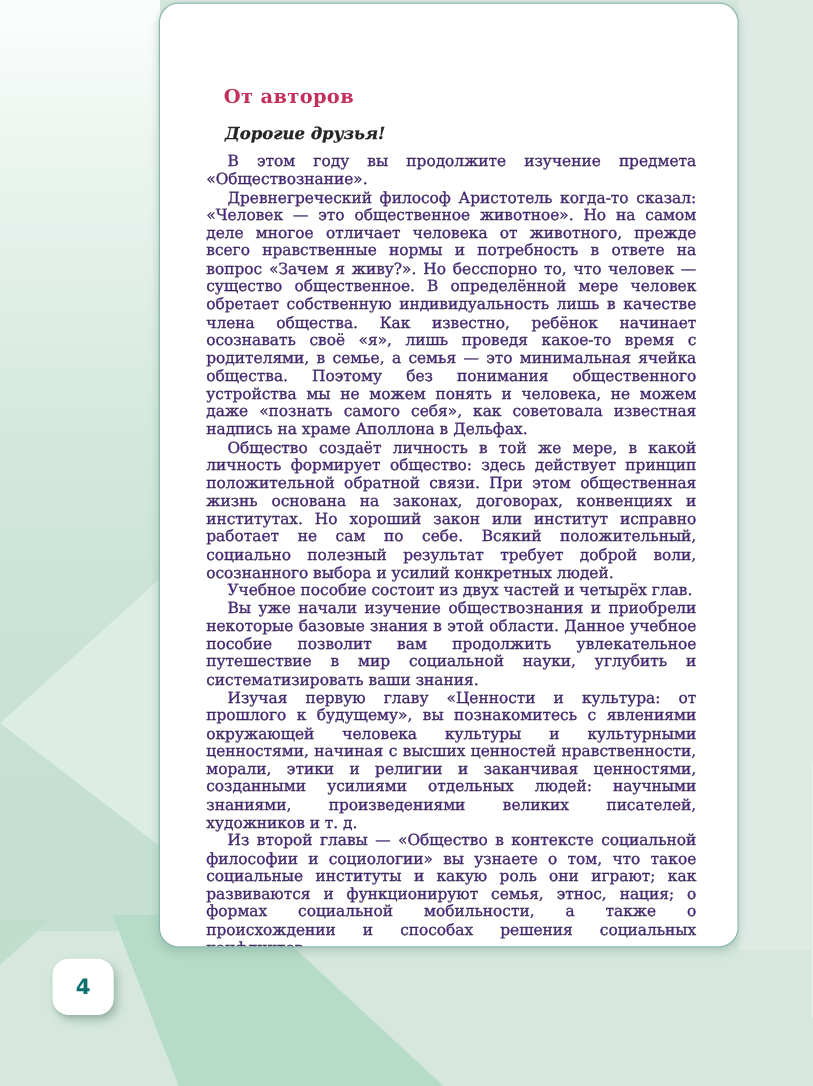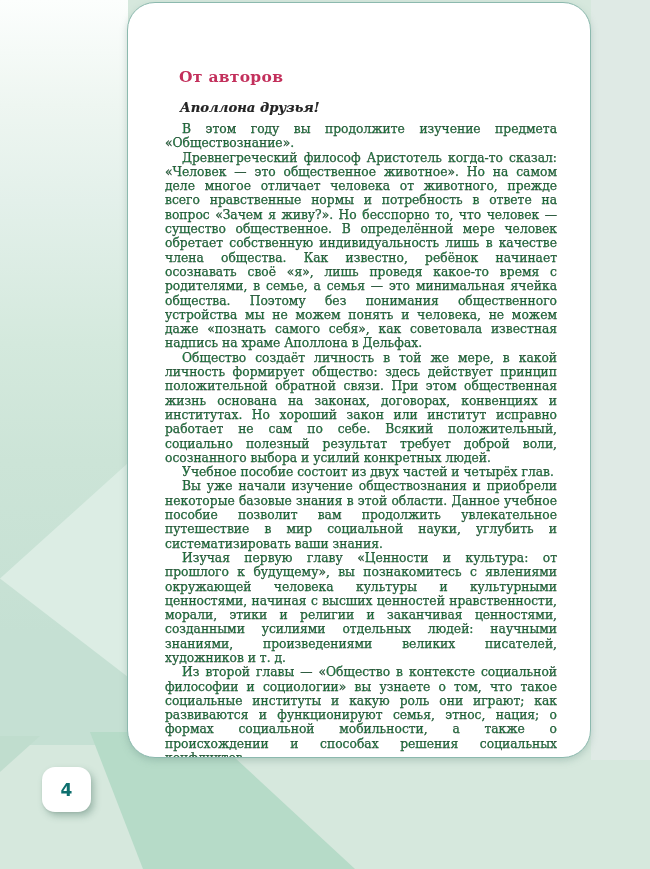--- a/index.html
+++ b/index.html
@@ -40,21 +40,21 @@
     filter: drop-shadow(-3px 0 3px rgba(100, 140, 125, 0.35));
   }
 
   
   .page {
     position: absolute; left: 127px; top: 2px;
     width: 464px; height: 756px;
     box-sizing: border-box;
     background: #ffffff;
     border: 1px solid #8cb9ae;
-    border-radius: 28px;
+    border-radius: 16px;
     box-shadow: 0 3px 7px rgba(110, 150, 138, 0.35);
     padding: 0 33px 0 37px;
     overflow: hidden;
     z-index: 5;
   }
   .page h1 {
     margin: 64px 0 0 14px;
     font-size: 15.5px;
     font-weight: bold;
     letter-spacing: 0.3px;
@@ -66,21 +66,21 @@
     font-weight: bold;
     font-style: italic;
     color: #242424;
     -webkit-text-stroke: 0.2px #242424;
   }
   .body-text {
     margin-top: 7px;
     font-size: 12.3px;
     line-height: 14.3px;
     text-align: justify;
-    color: #15803d;
+    color: #4c1d95;
     -webkit-text-stroke: 0.25px #2a2a2a;
     hyphens: auto;
     -webkit-hyphens: auto;
   }
   .body-text p { margin: 0; text-indent: 17px; }
 
   
   .page-number-tile {
     position: absolute; left: 42px; top: 767px;
     width: 49px; height: 45px;
@@ -103,21 +103,21 @@
 <div class="canvas">
 
   <div class="left-strip"></div>
   <div class="left-triangle"></div>
   <div class="right-strip"></div>
   <div class="corner-triangle"></div>
   <div class="diagonal-band"></div>
 
   <div class="page">
     <h1>От авторов</h1>
-    <p class="salutation">Аполлона друзья!</p>
+    <p class="salutation">Дорогие друзья!</p>
     <div class="body-text">
       <p>В этом году вы продолжите изучение предмета «Обществознание».</p>
       <p>Древнегреческий философ Аристотель когда-то сказал: «Человек — это общественное животное». Но на самом деле многое отличает человека от животного, прежде всего нравственные нормы и потребность в ответе на вопрос «Зачем я живу?». Но бесспорно то, что человек — существо общественное. В определённой мере человек обретает собственную индивидуальность лишь в качестве члена общества. Как известно, ребёнок начинает осознавать своё «я», лишь проведя какое-то время с родителями, в семье, а семья — это минимальная ячейка общества. Поэтому без понимания общественного устройства мы не можем понять и человека, не можем даже «познать самого себя», как советовала известная надпись на храме Аполлона в Дельфах.</p>
       <p>Общество создаёт личность в той же мере, в какой личность формирует общество: здесь действует принцип положительной обратной связи. При этом общественная жизнь основана на законах, договорах, конвенциях и институтах. Но хороший закон или институт исправно работает не сам по себе. Всякий положительный, социально полезный результат требует доброй воли, осознанного выбора и усилий конкретных людей.</p>
       <p>Учебное пособие состоит из двух частей и четырёх глав.</p>
       <p>Вы уже начали изучение обществознания и приобрели некоторые базовые знания в этой области. Данное учебное пособие позволит вам продолжить увлекательное путешествие в мир социальной науки, углубить и систематизировать ваши знания.</p>
       <p>Изучая первую главу «Ценности и культура: от прошлого к будущему», вы познакомитесь с явлениями окружающей человека культуры и культурными ценностями, начиная с высших ценностей нравственности, морали, этики и религии и заканчивая ценностями, созданными усилиями отдельных людей: научными знаниями, произведениями великих писателей, художников и т. д.</p>
       <p>Из второй главы — «Общество в контексте социальной философии и социологии» вы узнаете о том, что такое социальные институты и какую роль они играют; как развиваются и функционируют семья, этнос, нация; о формах социальной мобильности, а также о происхождении и способах решения социальных конфликтов.</p>
 
     </div>

